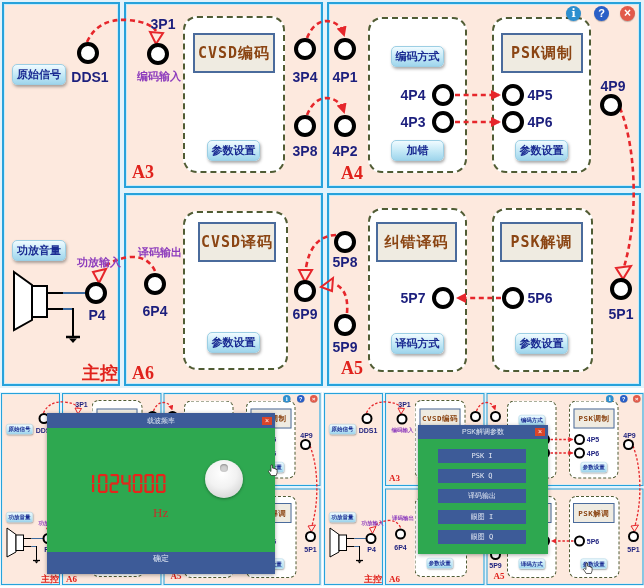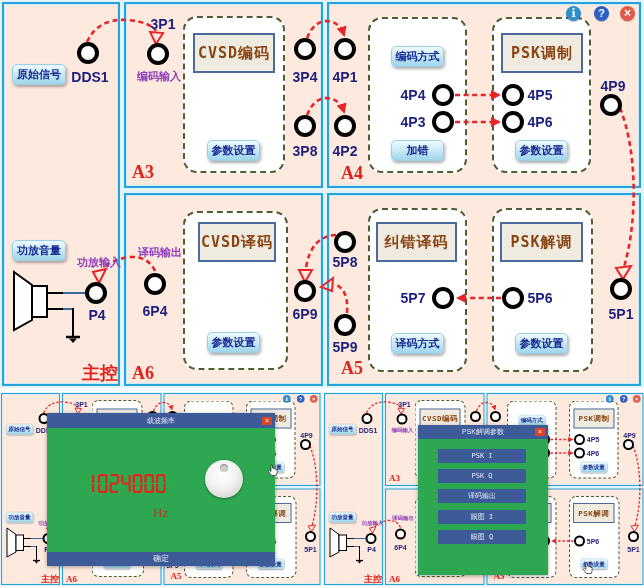--- a/index.html
+++ b/index.html
@@ -371,21 +371,21 @@
             <rect x="65" y="16.8" width="7.5" height="2.2" fill="#e3261c"></rect>
             <rect x="64" y="10" width="2.2" height="8" fill="#e3261c"></rect>
             <rect x="64" y="1" width="2.2" height="8" fill="#e3261c"></rect>
           </g>
         </svg>
       <div class="hz" style="left:106px;top:77px;">Hz</div>
       <div class="knob" style="left:158px;top:32px;">
         <div class="knob-dot"></div>
       </div>
     </div>
-    <div class="dlg-footer" style="height:14px;line-height:14px;">确定</div>
+    <div class="dlg-footer" style="height:22px;line-height:14px;">确定</div>
   </div>
   <svg class="cursor" viewBox="0 0 10 13" style="left:268px;top:72px;">
     <path d="M3 1 v6.5 l-1.6 -1.2 l-1 0.9 l2.8 4.3 h5 l0.9 -2.8 v-3.2 h-1 v-0.6 h-1.2 v-0.4 h-1.2 v-0.4 h-1.2 v-3.1 z" fill="#fff" stroke="#222" stroke-width="0.7"></path>
   </svg>
 </div>
 
 <div class="mini" style="left:323px;">
   <div class="mini-host">
       <div class="diagram">
 
@@ -520,21 +520,21 @@
     <path class="wire" d="M 155 271 Q 148 256 130 257 Q 113 259 103 268"></path>
     <polygon class="tri" points="93,272 106,269 99,283"></polygon>
   </svg>
 </div>
     </div>
   <div class="dlg" style="left:95px;top:33px;width:130px;">
     <div class="dlg-title" style="height:14px;line-height:14px;">
       <span>PSK解调参数</span>
       <span class="dlg-close">×</span>
     </div>
-    <div class="dlg-body" style="height:136px;">
+    <div class="dlg-body" style="height:115px;">
       <div class="opt" style="top:10px;">PSK I</div>
       <div class="opt" style="top:30px;">PSK Q</div>
       <div class="opt" style="top:50px;">译码输出</div>
       <div class="opt" style="top:71px;">眼图 I</div>
       <div class="opt" style="top:91px;">眼图 Q</div>
     </div>
   </div>
   <svg class="cursor" viewBox="0 0 10 13" style="left:260px;top:170px;">
     <path d="M3 1 v6.5 l-1.6 -1.2 l-1 0.9 l2.8 4.3 h5 l0.9 -2.8 v-3.2 h-1 v-0.6 h-1.2 v-0.4 h-1.2 v-0.4 h-1.2 v-3.1 z" fill="#fff" stroke="#222" stroke-width="0.7"></path>
   </svg>

